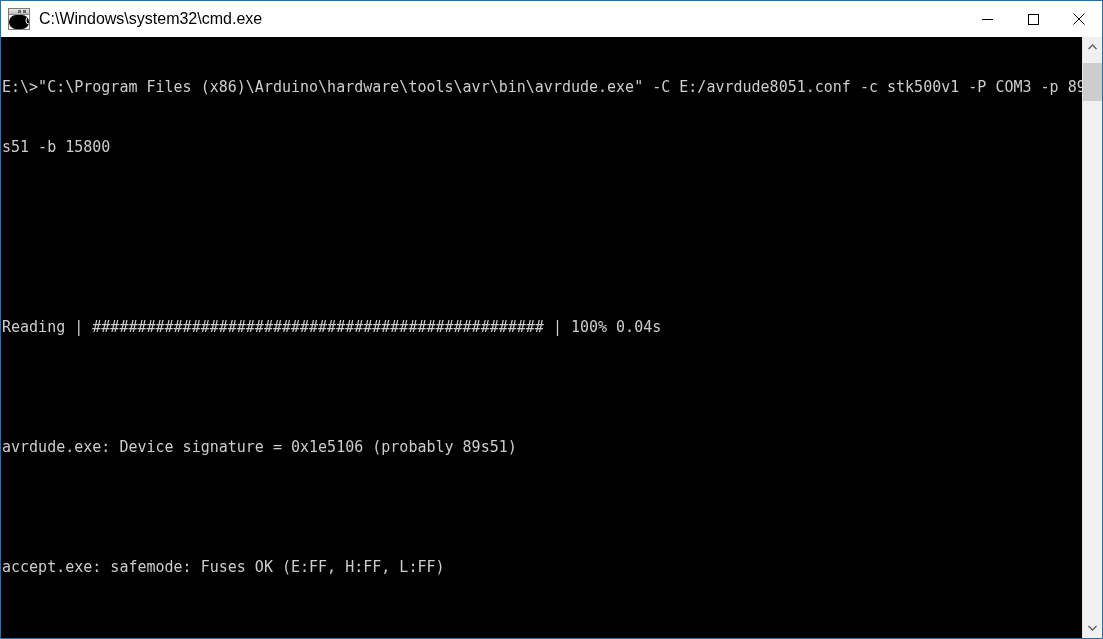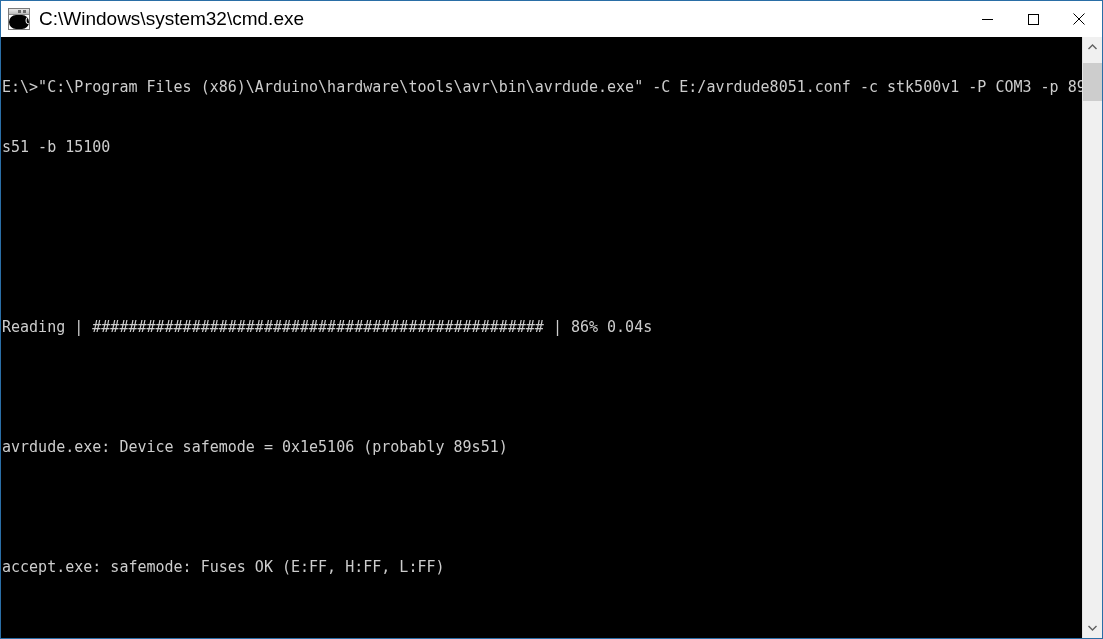--- a/index.html
+++ b/index.html
@@ -85,21 +85,21 @@
     font-weight: 400;
     padding-left: 16px;
     letter-spacing: -0.5px;
     white-space: nowrap;
     overflow: hidden;
     border-radius: 7px;
   }
 
   .title-text {
     font-family: "Liberation Sans", sans-serif;
-    font-size: 19px;
+    font-size: 16px;
     color: #000000;
     white-space: nowrap;
     overflow: hidden;
     text-overflow: ellipsis;
     line-height: 36px;
   }
 
   .window-buttons {
     display: flex;
     height: 36px;
@@ -214,26 +214,26 @@
           <line x1="0.5" y1="0.5" x2="11.5" y2="11.5" stroke="#000000" stroke-width="1"></line>
           <line x1="11.5" y1="0.5" x2="0.5" y2="11.5" stroke="#000000" stroke-width="1"></line>
         </svg>
       </button>
     </div>
   </div>
 
   <div class="console-area">
     <div class="console-text">
       <div class="console-line">E:\&gt;"C:\Program Files (x86)\Arduino\hardware\tools\avr\bin\avrdude.exe" -C E:/avrdude8051.conf -c stk500v1 -P COM3 -p 89</div>
-      <div class="console-line">s51 -b 15100</div>
-      <div class="console-line blank"></div>
-      <div class="console-line blank"></div>
-      <div class="console-line">Reading | ################################################## | 86% 0.04s</div>
-      <div class="console-line blank"></div>
-      <div class="console-line">avrdude.exe: Device safemode = 0x1e5106 (probably 89s51)</div>
+      <div class="console-line">s51 -b 15800</div>
+      <div class="console-line blank"></div>
+      <div class="console-line blank"></div>
+      <div class="console-line">Reading | ################################################## | 100% 0.04s</div>
+      <div class="console-line blank"></div>
+      <div class="console-line">avrdude.exe: Device signature = 0x1e5106 (probably 89s51)</div>
       <div class="console-line blank"></div>
       <div class="console-line">accept.exe: safemode: Fuses OK (E:FF, H:FF, L:FF)</div>
       
       
       
       
       
     </div>
 
     <div class="scrollbar">

